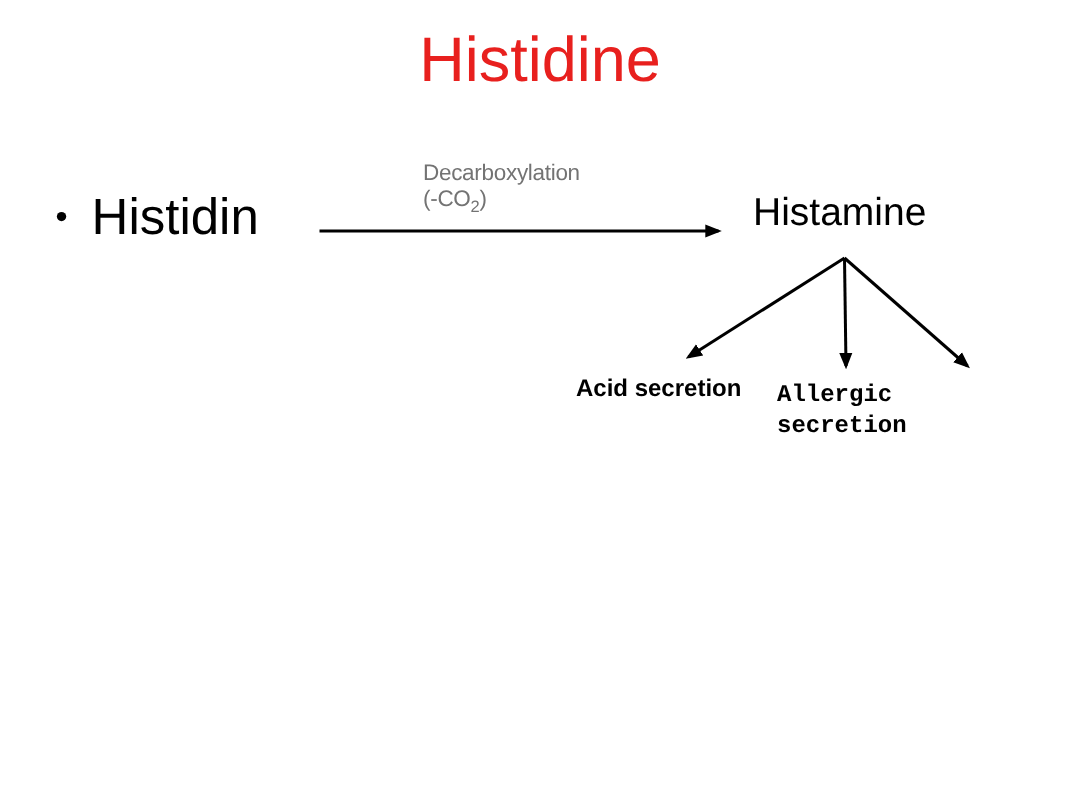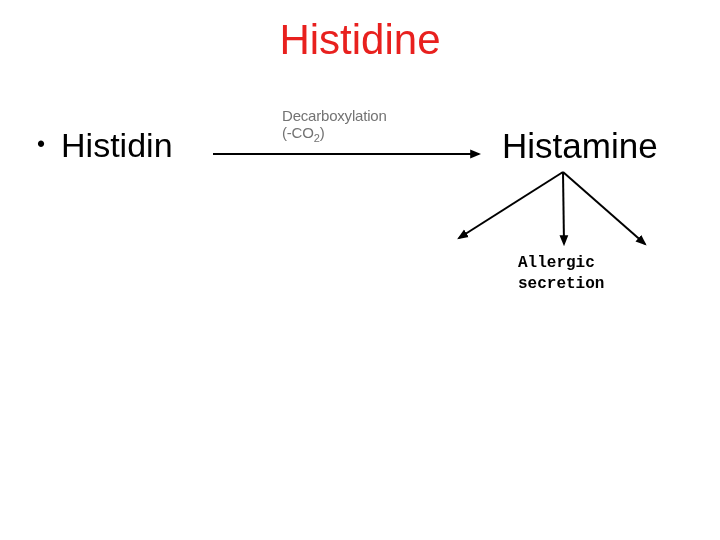--- a/index.html
+++ b/index.html
@@ -59,21 +59,21 @@
     white-space: nowrap;
   }
   .rxn-label sub {
     font-size: 11px;
     line-height: 0;
   }
   .product {
     position: absolute;
     left: 502px;
     top: 128px;
-    font-size: 35px;
+    font-size: 26px;
     line-height: 1.0;
     color: #000000;
     white-space: nowrap;
   }
   .arrow-layer {
     position: absolute;
     left: 0;
     top: 0;
     width: 720px;
     height: 540px;
@@ -118,20 +118,21 @@
         <path d="M0,1 L10,5 L0,9 z" fill="#000000"></path>
       </marker>
     </defs>
     <line x1="213" y1="154" x2="479" y2="154" stroke="#000000" stroke-width="2" marker-end="url(#ah)"></line>
     <line x1="563" y1="172" x2="459" y2="238" stroke="#000000" stroke-width="2" marker-end="url(#ah)"></line>
     <line x1="563" y1="172" x2="564" y2="244" stroke="#000000" stroke-width="2" marker-end="url(#ah)"></line>
     <line x1="563" y1="172" x2="645" y2="244" stroke="#000000" stroke-width="2" marker-end="url(#ah)"></line>
   </svg>
 
   <div class="effect effect-acid">
+    <div>Acid secretion</div>
   </div>
 
   <div class="effect effect-allergic">
     <div>Allergic</div>
     <div>secretion</div>
   </div>
 
 
 </div>
 

